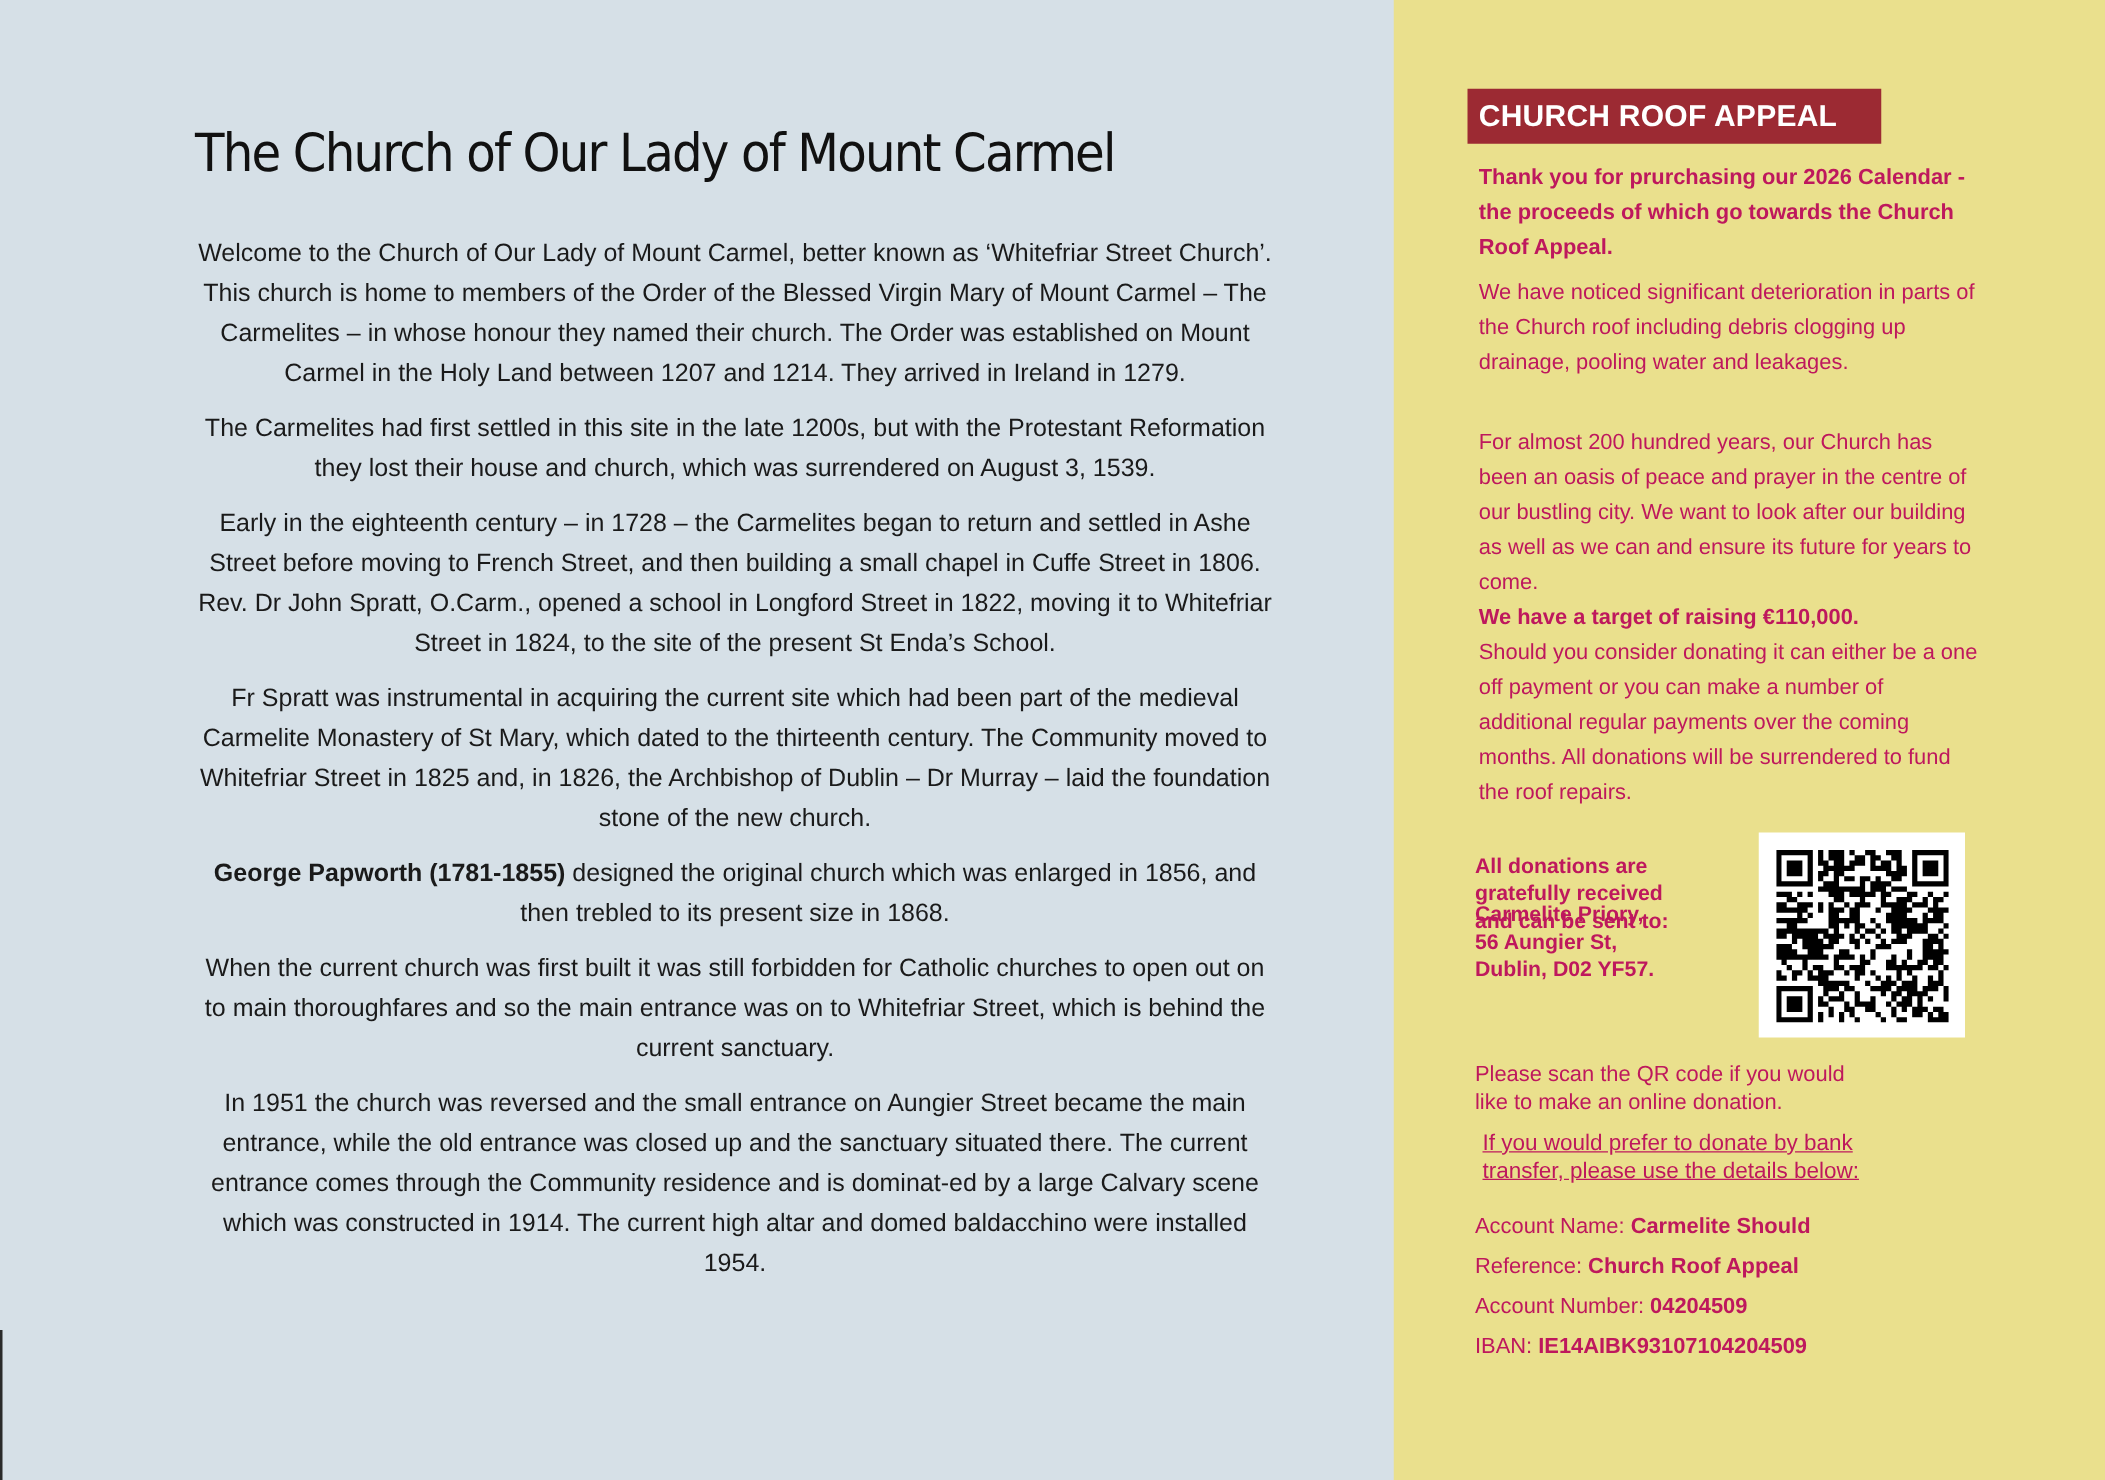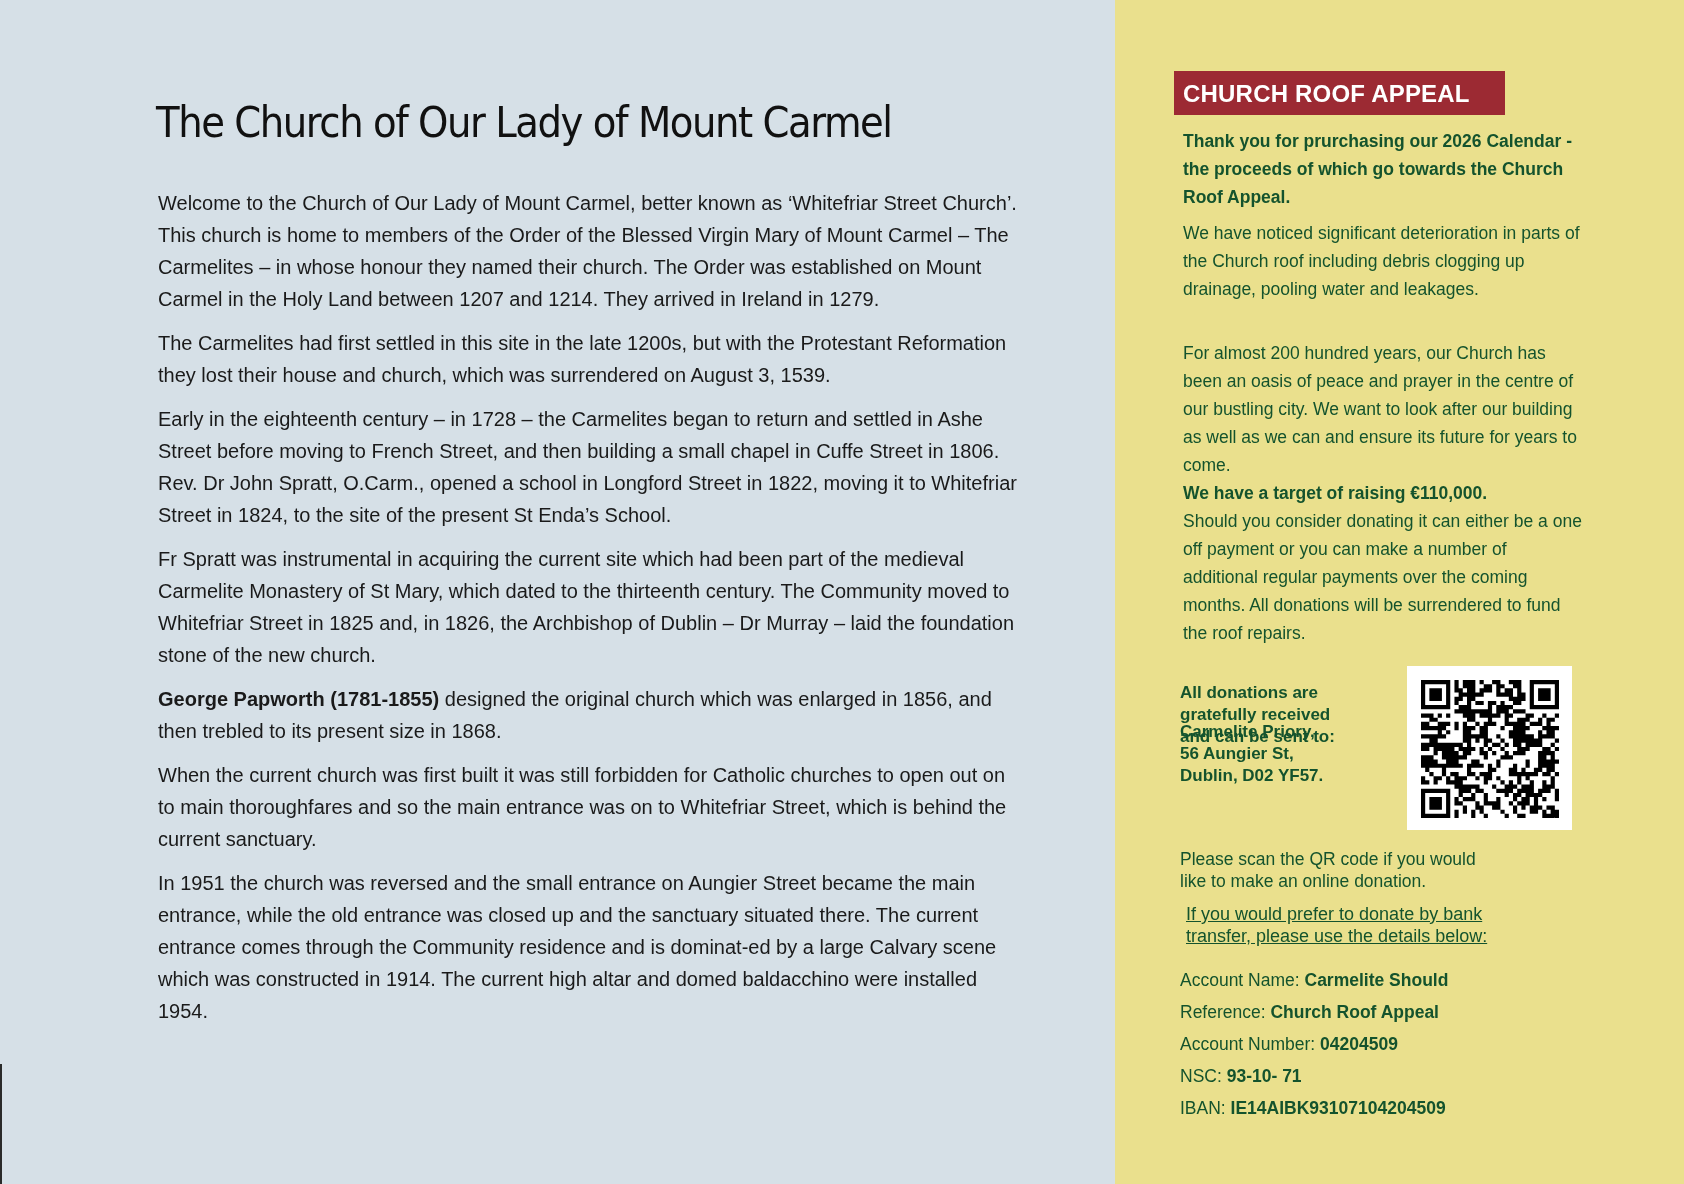--- a/index.html
+++ b/index.html
@@ -1,26 +1,26 @@
 <!DOCTYPE html>
 <html><head>
 <meta charset="utf-8">
 <style>
   html,body{margin:0;padding:0;}
   body{width:1684px;height:1184px;position:relative;overflow:hidden;background:#d6e0e7;font-family:"Liberation Sans","DejaVu Sans",sans-serif;color:#141414;}
   .left-border{position:absolute;left:0;top:0;width:2px;height:1184px;background:#2a2a2a;}
   .main{position:absolute;left:0;top:0;width:1115px;height:1064px;background:#d6e0e7;}
   .title{position:absolute;left:156px;top:98px;margin:0;font-family:"DejaVu Sans",sans-serif;font-weight:400;font-size:42px;letter-spacing:-1.6px;transform:scaleX(0.92);transform-origin:left top;color:#111;white-space:nowrap;}
-  .body{position:absolute;left:158px;top:187px;width:860px;}
+  .body{position:absolute;left:158px;top:187px;width:860px;text-align:center;}
   .body p{margin:0 0 12px 0;font-size:20px;line-height:32px;color:#1a1a1a;}
   .body b{font-weight:700;}
   .sidebar{position:absolute;left:1115px;top:0;width:569px;height:1184px;background:#eae08d;}
   .banner{position:absolute;left:59px;top:71px;width:331px;height:44px;background:#9c2a33;}
   .banner span{position:absolute;left:9px;top:9px;color:#fff;font-weight:700;font-size:24px;letter-spacing:0.2px;white-space:nowrap;}
-  .sb{position:absolute;left:68px;width:400px;font-size:17.5px;line-height:28px;color:#14532d;}
+  .sb{position:absolute;left:68px;width:400px;font-size:17.5px;line-height:28px;color:#be185d;}
   .sb p{margin:0;}
   .bold{font-weight:700;}
   .qrbox{position:absolute;left:292px;top:666px;width:165px;height:164px;background:#fff;}
   .qrbox svg{position:absolute;left:14px;top:14px;}
   .small{font-size:17px;line-height:22px;}
   .bank p{margin:0;height:32px;line-height:32px;font-size:17.5px;}
 </style>
 </head>
 <body>
 
@@ -82,16 +82,15 @@
   </div>
   <div class="sb" style="left:71px;top:903px;font-size:18px;line-height:22px;text-decoration:underline;">
     <p>If you would prefer to donate by bank</p>
     <p>transfer, please use the details below:</p>
   </div>
 
   <div class="sb bank" style="left:65px;top:964px;">
     <p><span>Account Name: </span><b>Carmelite Should</b></p>
     <p><span>Reference: </span><b>Church Roof Appeal</b></p>
     <p><span>Account Number: </span><b>04204509</b></p>
-    <p><span>NSC: </span><b>93-10- 71</b></p>
     <p><span>IBAN: </span><b>IE14AIBK93107104204509</b></p>
   </div>
 </div>
 
 </body></html>

